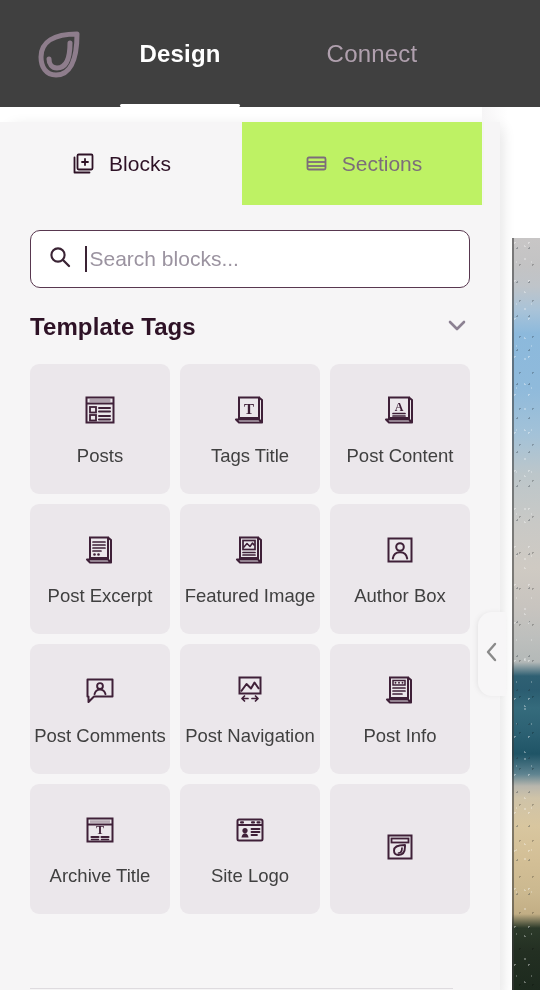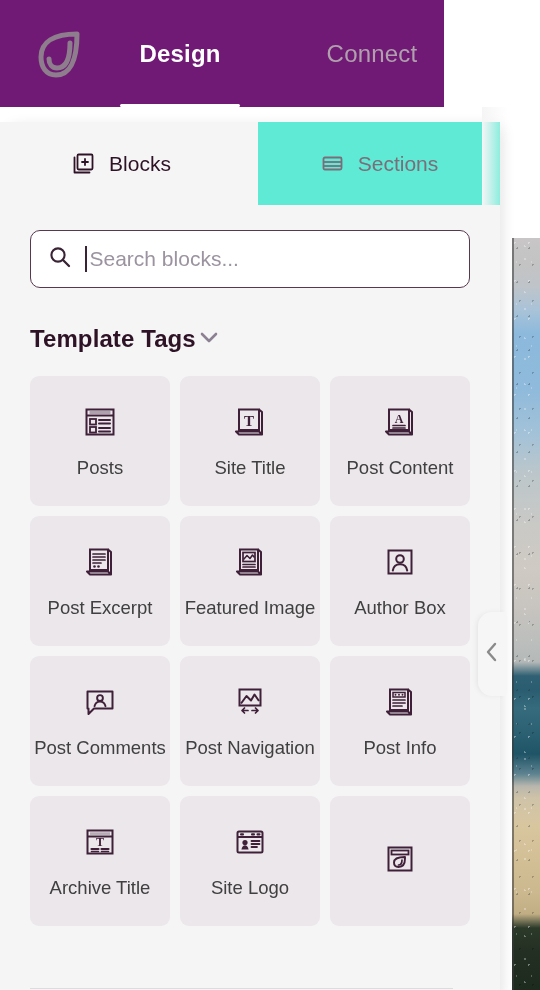--- a/index.html
+++ b/index.html
@@ -84,23 +84,23 @@
     height: 752px;
     background: #3b3b3b;
     opacity: .55;
     z-index: 1;
   }
 
   
   #app-header {
     position: absolute;
     top: 0; left: 0;
-    width: 444px;
+    width: 540px;
     height: 107px;
-    background: #701a75;
+    background: #404040;
     z-index: 5;
   }
   #logo-mark {
     position: absolute;
     left: 36px; top: 28px;
     width: 52px; height: 52px;
   }
   #header-nav {
     position: absolute;
     left: 110px; top: 0;
@@ -161,21 +161,21 @@
     flex: 0 0 242px;
     display: flex;
     align-items: center;
     justify-content: center;
     gap: 13px;
     font-size: 21px;
     cursor: pointer;
     user-select: none;
   }
   .panel-tab.active { background: #f6f5f6; color: #2e1226; font-weight: 400; }
-  .panel-tab.inactive { background: #5eead4; color: #7c6d7a; margin-left: 16px; }
+  .panel-tab.inactive { background: #bef264; color: #7c6d7a; }
   .panel-tab svg { display: block; }
 
   
   #search-row {
     padding: 25px 30px 0 30px;
   }
   #search-box {
     position: relative;
     height: 58px;
     border: 1.6px solid #58374f;
@@ -194,23 +194,24 @@
     border: none; outline: none; background: transparent;
     font-family: "Liberation Sans", sans-serif;
     font-size: 21px; color: #2e1226;
     width: 100%;
     margin-left: -9px;
   }
   #search-input::placeholder { color: #9b93a0; }
 
   
   #tags-header {
-    margin: 36px 30px 0 30px;
-    display: flex;
-    align-items: center;
+    margin: 24px 30px 0 30px;
+    display: flex;
+    align-items: center;
+    justify-content: space-between;
     cursor: pointer;
   }
   #tags-title {
     font-size: 24px;
     font-weight: 700;
     color: #2e1226;
     letter-spacing: .1px;
   }
   #tags-chevron { display: block; }
 
@@ -363,21 +364,21 @@
 
     <div class="block-card">
       <span class="block-icon">
         <svg width="34" height="34" viewBox="0 0 34 34">
           <path d="M6 4.5 H26 V25 H6 Z" fill="none" stroke="#3f2038" stroke-width="2"></path>
           <text x="16" y="21" font-family="'Liberation Serif', serif" font-size="15" font-weight="700" text-anchor="middle" fill="#3f2038">T</text>
           <path d="M3 26.5 H26 L29 29.5 H6 Z" fill="none" stroke="#3f2038" stroke-width="2" stroke-linejoin="round"></path>
           <path d="M26 4.5 L29 7 V29.5" fill="none" stroke="#3f2038" stroke-width="2" stroke-linejoin="round"></path>
         </svg>
       </span>
-      <span class="block-label">Site Title</span>
+      <span class="block-label">Tags Title</span>
     </div>
 
     <div class="block-card">
       <span class="block-icon">
         <svg width="34" height="34" viewBox="0 0 34 34">
           <path d="M6 4.5 H26 V25 H6 Z" fill="none" stroke="#3f2038" stroke-width="2"></path>
           <text x="16" y="18" font-family="'Liberation Serif', serif" font-size="12" font-weight="700" text-anchor="middle" fill="#3f2038">A</text>
           <path d="M10 20.5 H22 M10 23 H22" stroke="#3f2038" stroke-width="1.7" stroke-linecap="round"></path>
           <path d="M3 26.5 H26 L29 29.5 H6 Z" fill="none" stroke="#3f2038" stroke-width="2" stroke-linejoin="round"></path>
           <path d="M26 4.5 L29 7 V29.5" fill="none" stroke="#3f2038" stroke-width="2" stroke-linejoin="round"></path>

